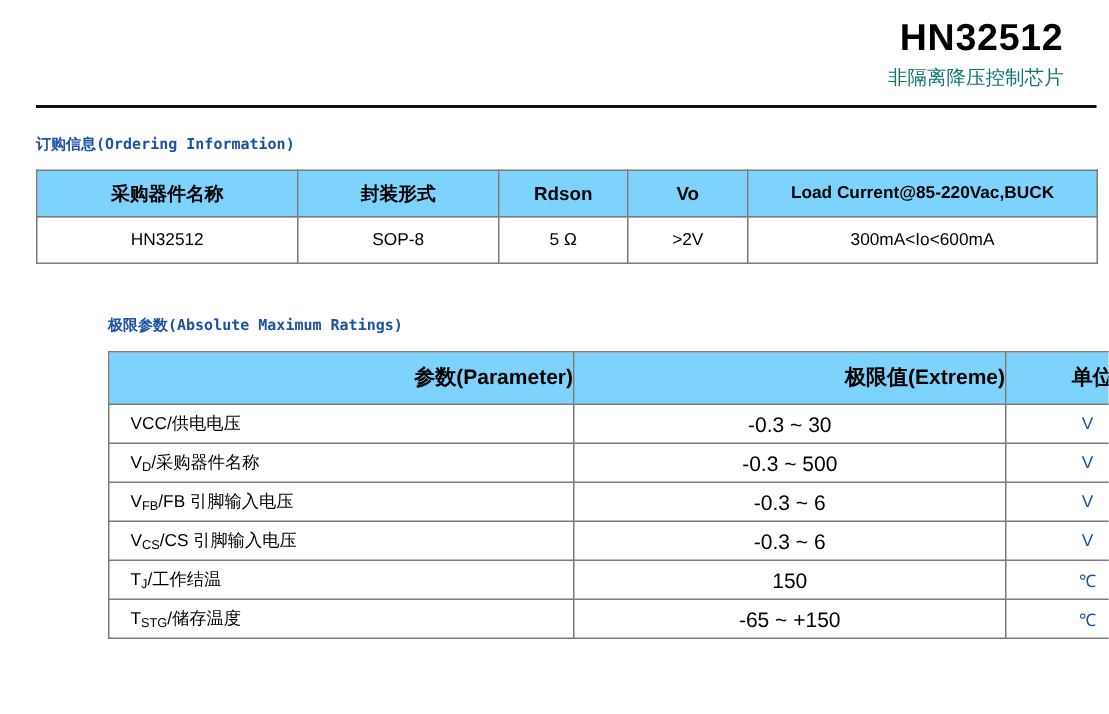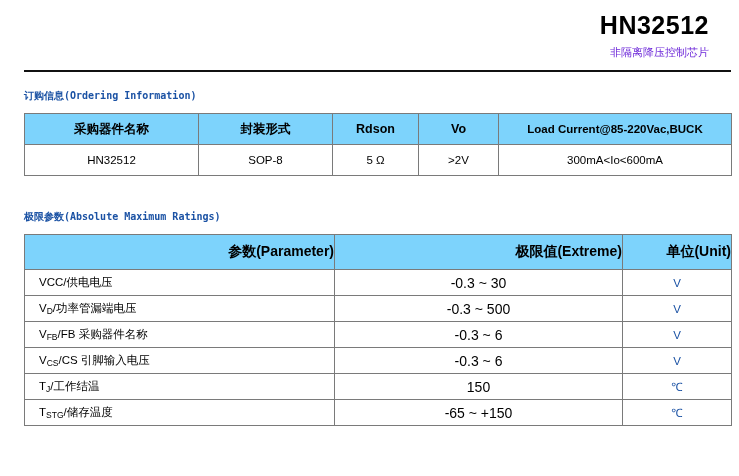--- a/index.html
+++ b/index.html
@@ -29,44 +29,44 @@
     padding-right: 6px;
   }
   .header .part-number {
     font-size: 25px;
     font-weight: bold;
     letter-spacing: 0.5px;
     line-height: 30px;
     color: #000;
   }
   .header .subtitle {
-    font-size: 11px;
+    font-size: 13px;
     line-height: 20px;
     margin-top: 2px;
-    color: #6d28d9;
+    color: #0f766e;
   }
   .header-rule {
     margin-top: 8px;
     border-top: 2px solid #111;
     height: 0;
     width: 707px;
   }
 
   
   .section-title {
     color: #1b52a4;
     font-size: 10px;
     font-weight: bold;
     font-family: "DejaVu Sans Mono", monospace;
     letter-spacing: 0px;
     margin: 0;
   }
 
   #ordering-section { margin-top: 17px; }
-  #ratings-section { margin-top: 34px; }
+  #ratings-section { margin-top: 34px; margin-left: 48px; }
 
   
   table {
     border-collapse: collapse;
     width: 707px;
     margin-top: 10px;
     table-layout: fixed;
   }
   table td, table th {
     border: 1px solid #7a7a7a;
@@ -182,27 +182,27 @@
           <td>单位(Unit)</td>
         </tr>
 
         <tr>
           <td class="param"><span>VCC/供电电压</span><sub></sub><span></span></td>
           <td class="value">-0.3 ~ 30</td>
           <td class="unit">V</td>
         </tr>
 
         <tr>
-          <td class="param"><span>V</span><sub>D</sub><span>/功率管漏端电压</span></td>
+          <td class="param"><span>V</span><sub>D</sub><span>/采购器件名称</span></td>
           <td class="value">-0.3 ~ 500</td>
           <td class="unit">V</td>
         </tr>
 
         <tr>
-          <td class="param"><span>V</span><sub>FB</sub><span>/FB 采购器件名称</span></td>
+          <td class="param"><span>V</span><sub>FB</sub><span>/FB 引脚输入电压</span></td>
           <td class="value">-0.3 ~ 6</td>
           <td class="unit">V</td>
         </tr>
 
         <tr>
           <td class="param"><span>V</span><sub>CS</sub><span>/CS 引脚输入电压</span></td>
           <td class="value">-0.3 ~ 6</td>
           <td class="unit">V</td>
         </tr>
 

